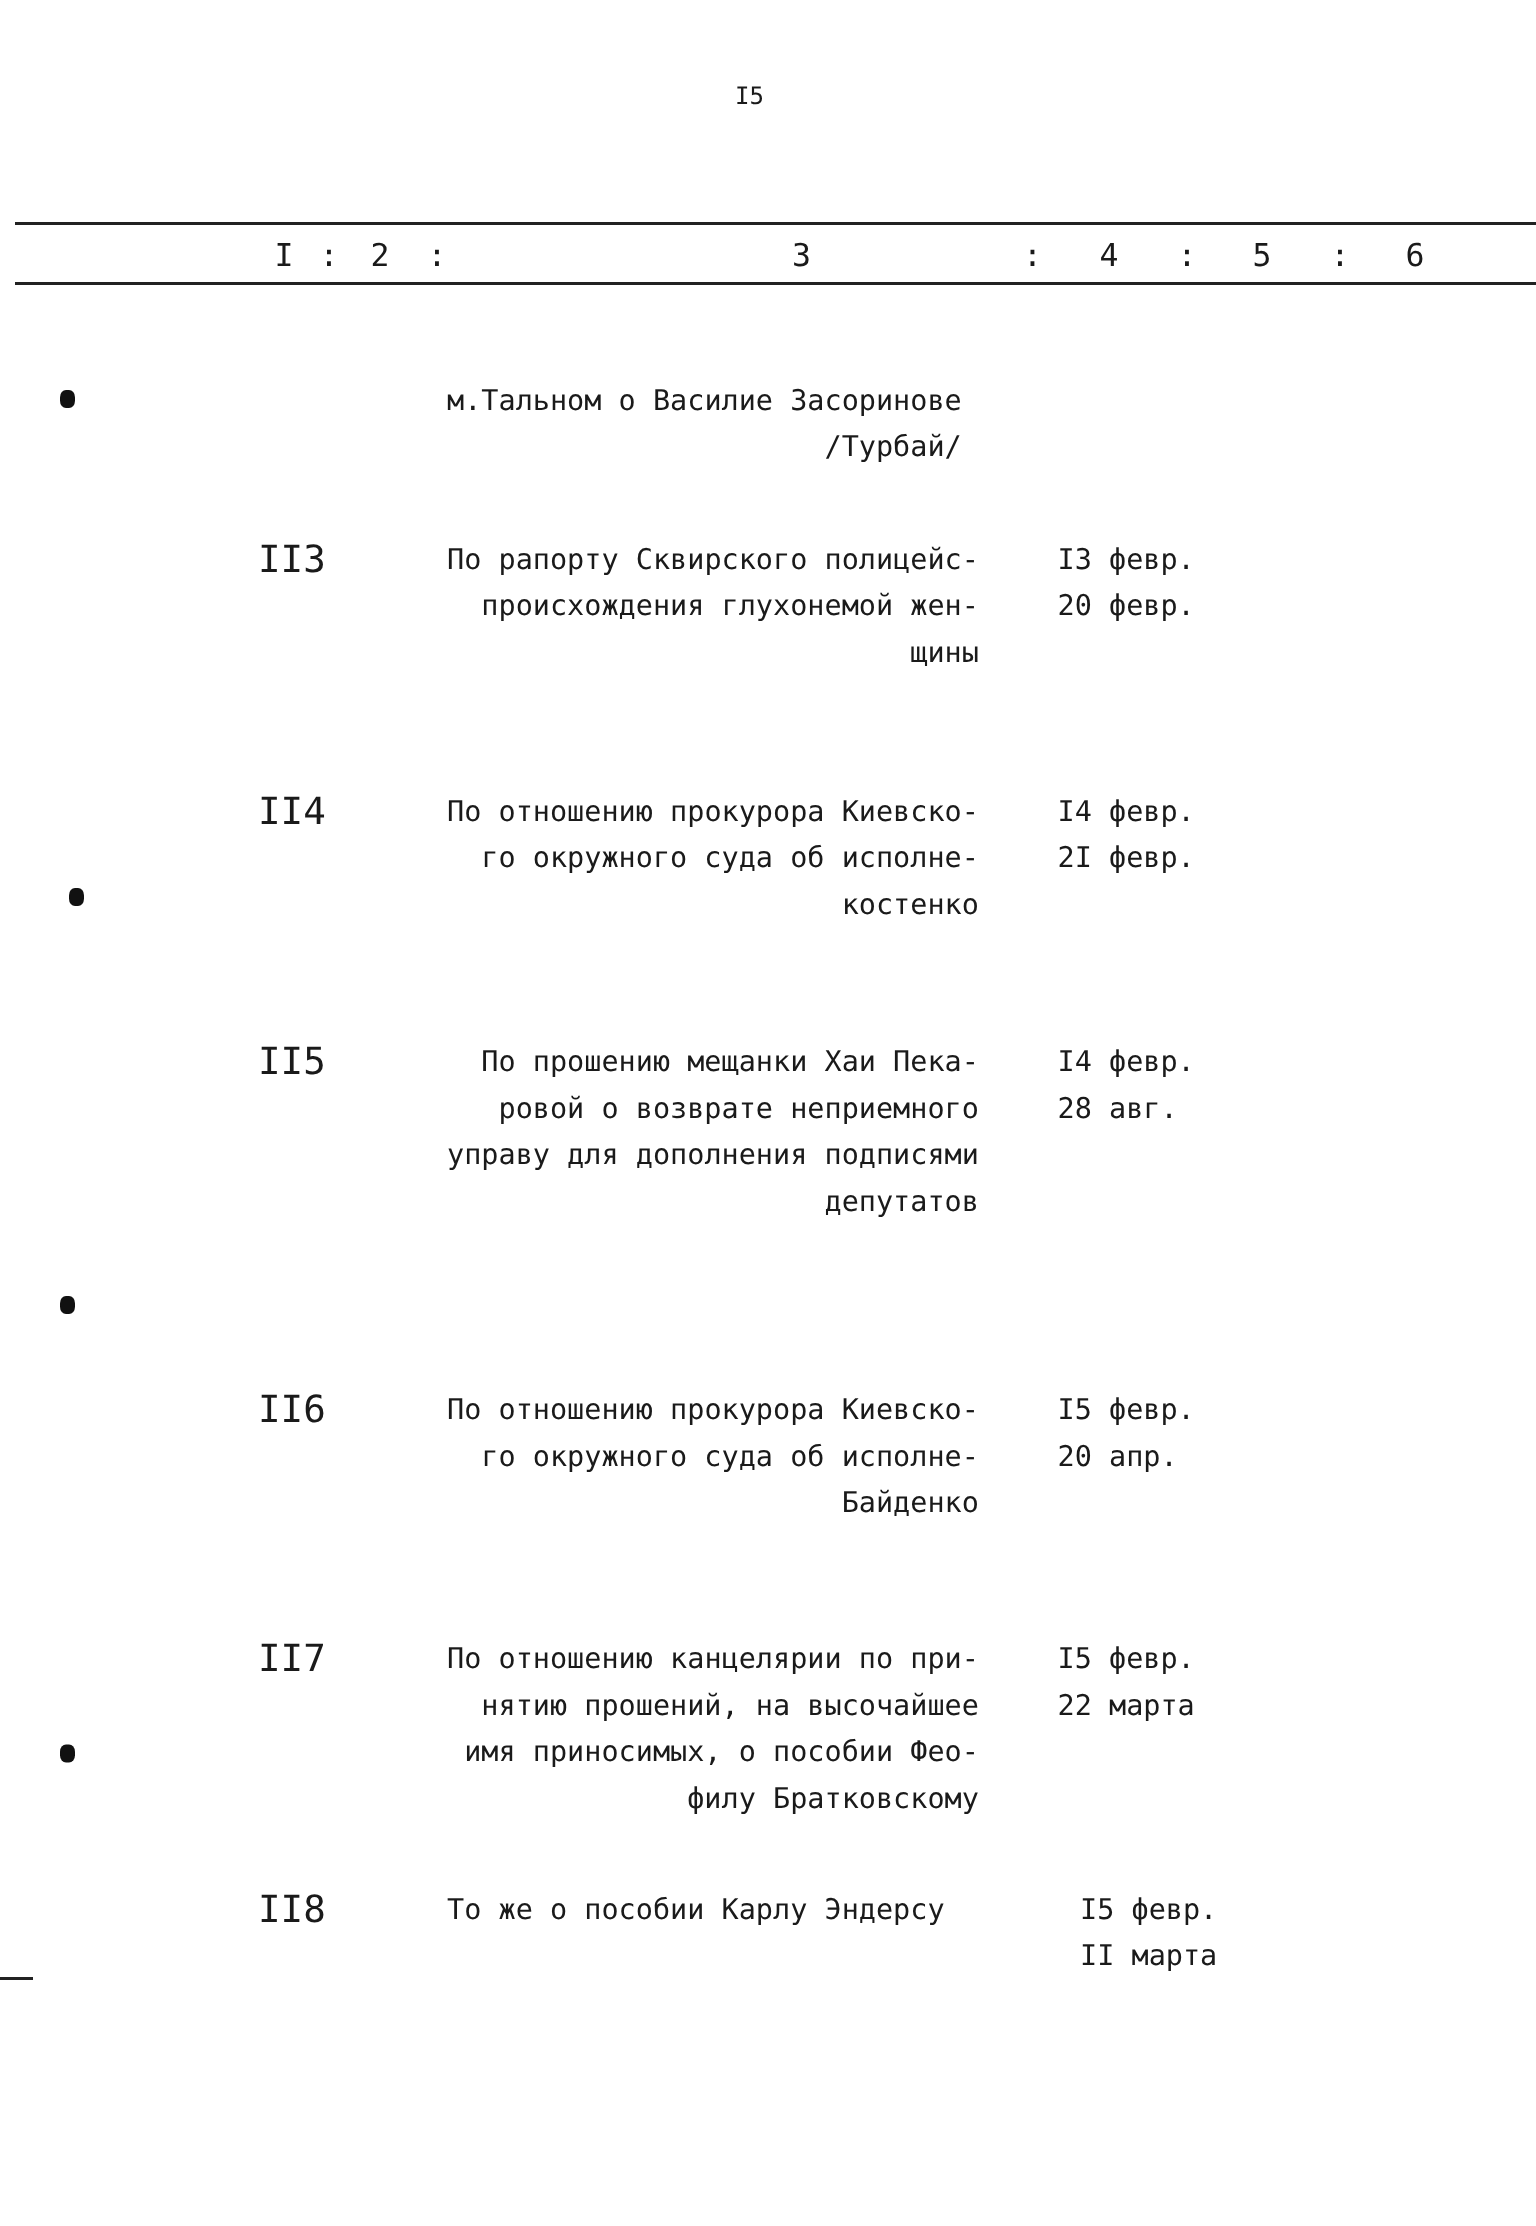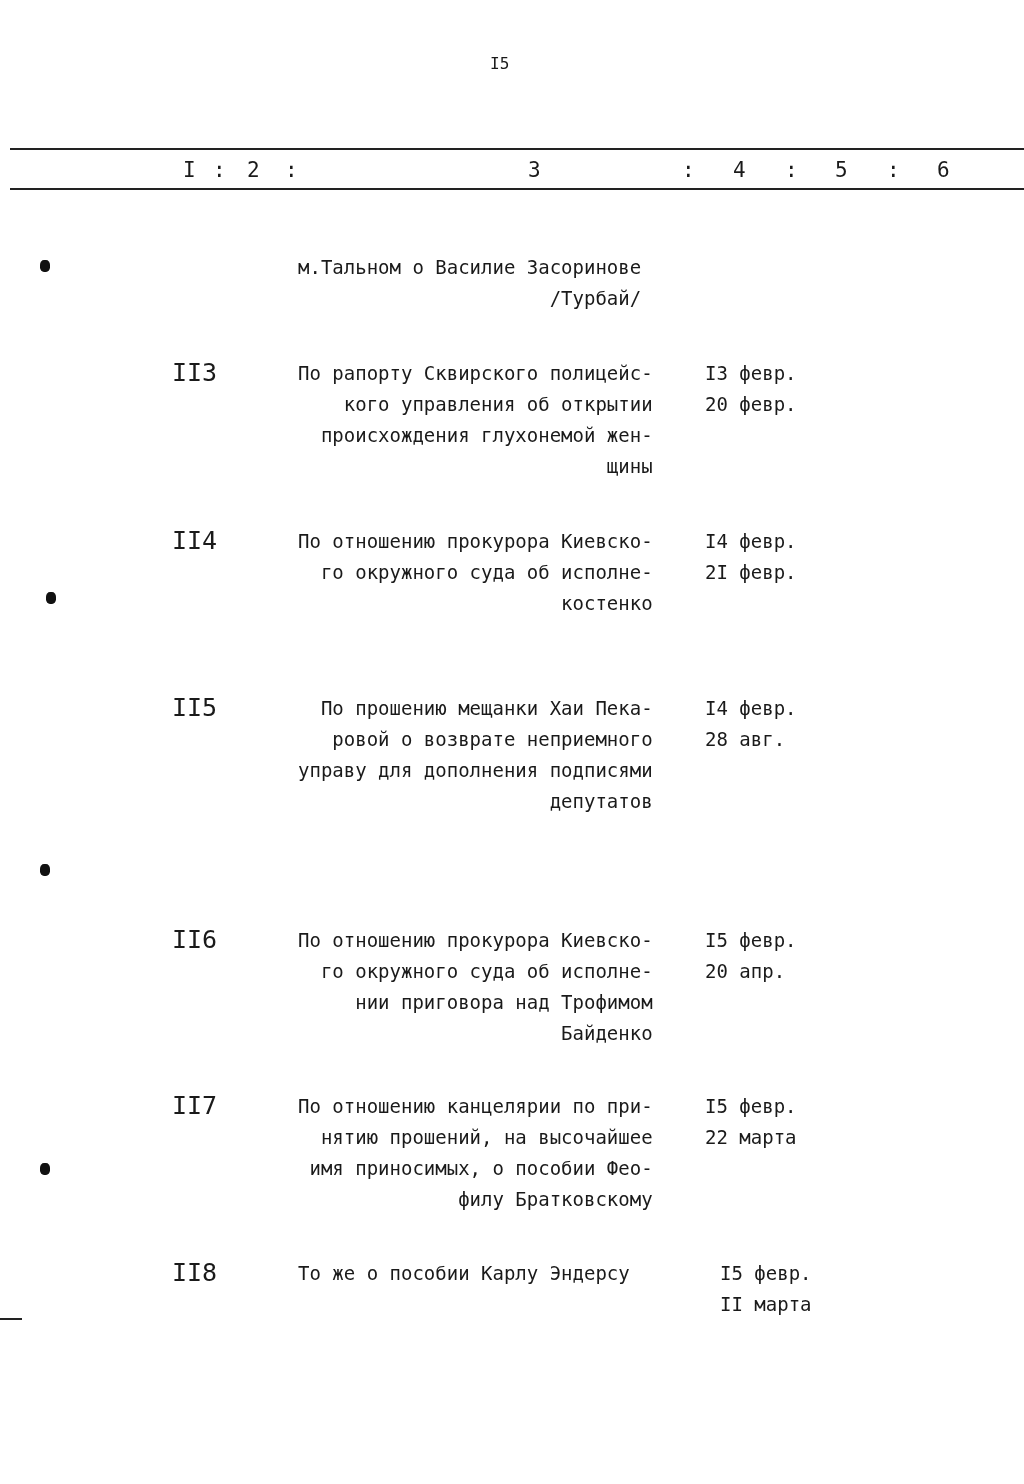--- a/index.html
+++ b/index.html
@@ -44,21 +44,20 @@
     <div class="desc" style="top:0">
       <span class="line">м.Тальном о Василие Засоринове</span>
       <span class="line">/Турбай/</span>
     </div>
   </div>
 
   <div class="entry" style="top:358px">
     <div class="num">II3</div>
     <div class="desc">
       <span class="line">По рапорту Сквирского полицейс-</span>
-      <span class="line">кого управления об открытии</span>
       <span class="line">происхождения глухонемой жен-</span>
       <span class="line">щины</span>
     </div>
     <div class="dates">
       <span class="line">I3 февр.</span>
       <span class="line">20 февр.</span>
     </div>
   </div>
 
   <div class="entry" style="top:526px">
@@ -86,21 +85,20 @@
       <span class="line">I4 февр.</span>
       <span class="line">28 авг.</span>
     </div>
   </div>
 
   <div class="entry" style="top:925px">
     <div class="num">II6</div>
     <div class="desc">
       <span class="line">По отношению прокурора Киевско-</span>
       <span class="line">го окружного суда об исполне-</span>
-      <span class="line">нии приговора над Трофимом</span>
       <span class="line">Байденко</span>
     </div>
     <div class="dates">
       <span class="line">I5 февр.</span>
       <span class="line">20 апр.</span>
     </div>
   </div>
 
   <div class="entry" style="top:1091px">
     <div class="num">II7</div>

